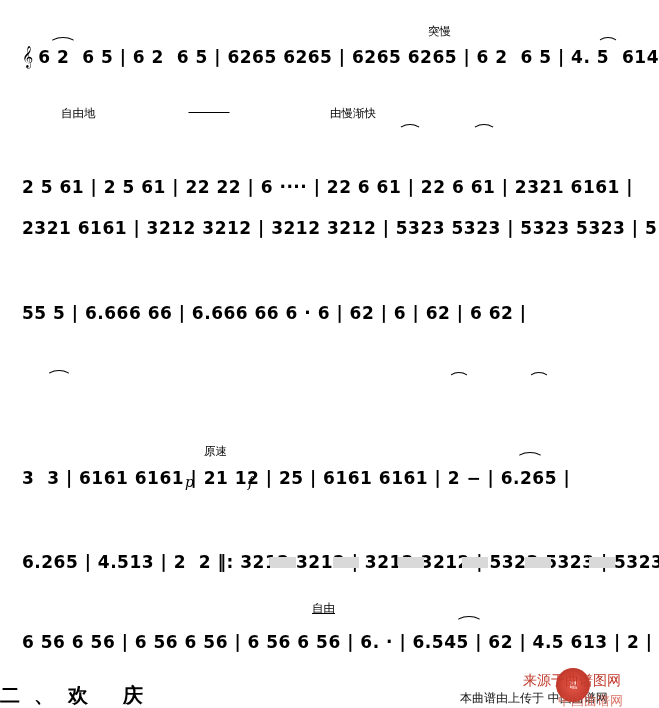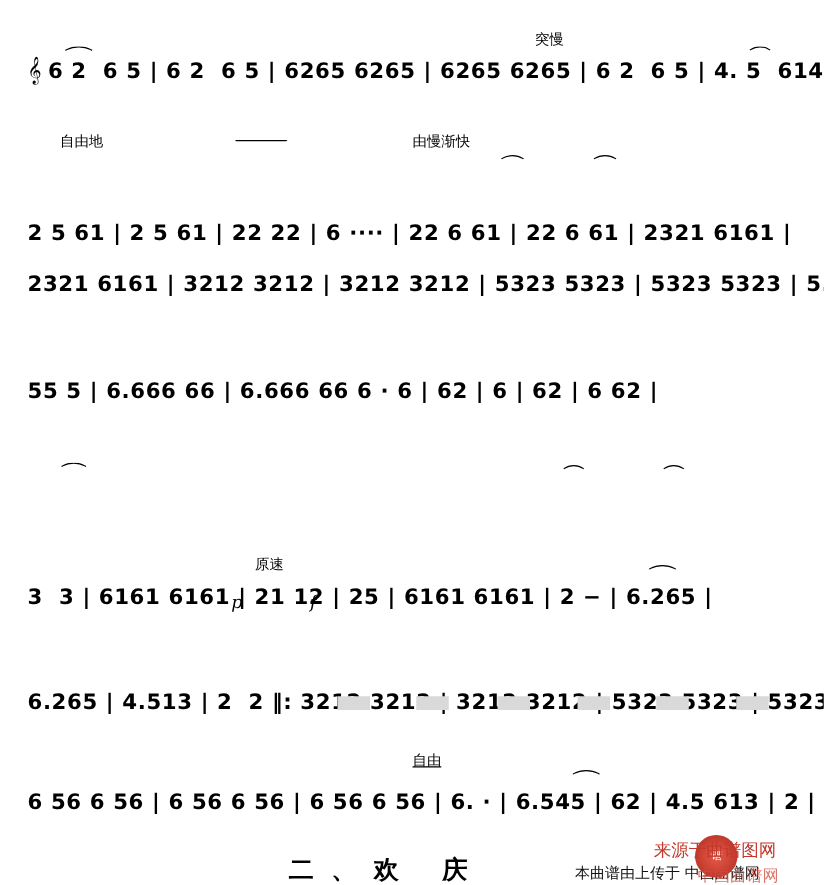--- a/index.html
+++ b/index.html
@@ -58,21 +58,21 @@
   .graydot {
     position: absolute;
     width: 26px;
     height: 11px;
     background: #d9d9d9;
   }
   .title {
     position: absolute;
     left: 0;
     right: 0;
-    text-align: center;
+    text-align: left;
     font-family: "DejaVu Sans", sans-serif;
     font-size: 20px;
     font-weight: bold;
     letter-spacing: 14px;
   }
   .credit {
     position: absolute;
     font-family: "DejaVu Sans", sans-serif;
     font-size: 12px;
     color: #111;
@@ -111,24 +111,24 @@
     font-family: "DejaVu Serif", serif;
     font-size: 19px;
   }
 </style>
 </head>
 <body>
 
 <div id="sheet">
 
   <div class="marking" style="left:428px; top:24px;">突慢</div>
-  <div class="marking" style="left:48px; top:106px;">自由地</div>
+  <div class="marking" style="left:61px; top:106px;">自由地</div>
   <div class="marking" style="left:330px; top:106px;">由慢渐快</div>
   <div class="marking" style="left:204px; top:444px;">原速</div>
-  <div class="marking" style="left:330px; top:601px;text-decoration:underline;">自由</div>
+  <div class="marking" style="left:312px; top:601px;text-decoration:underline;">自由</div>
   <div class="marking" style="left:185px; top:474px; font-style:italic; font-family:'DejaVu Serif',serif; font-size:14px;">p</div>
   <div class="marking" style="left:248px; top:474px; font-style:italic; font-family:'DejaVu Serif',serif; font-size:14px;">f</div>
 
   <div class="staff-line" style="top:45px;">
     <span class="treble">𝄞</span>
     <span class="notes">6 2  6 5 | 6 2  6 5 | 6265 6265 | 6265 6265 | 6 2  6 5 | 4. 5  6143 |</span>
   </div>
   <div class="tie" style="left:49px; top:37px; width:26px;"></div>
   <div class="tie" style="left:597px; top:37px; width:20px;"></div>
 

